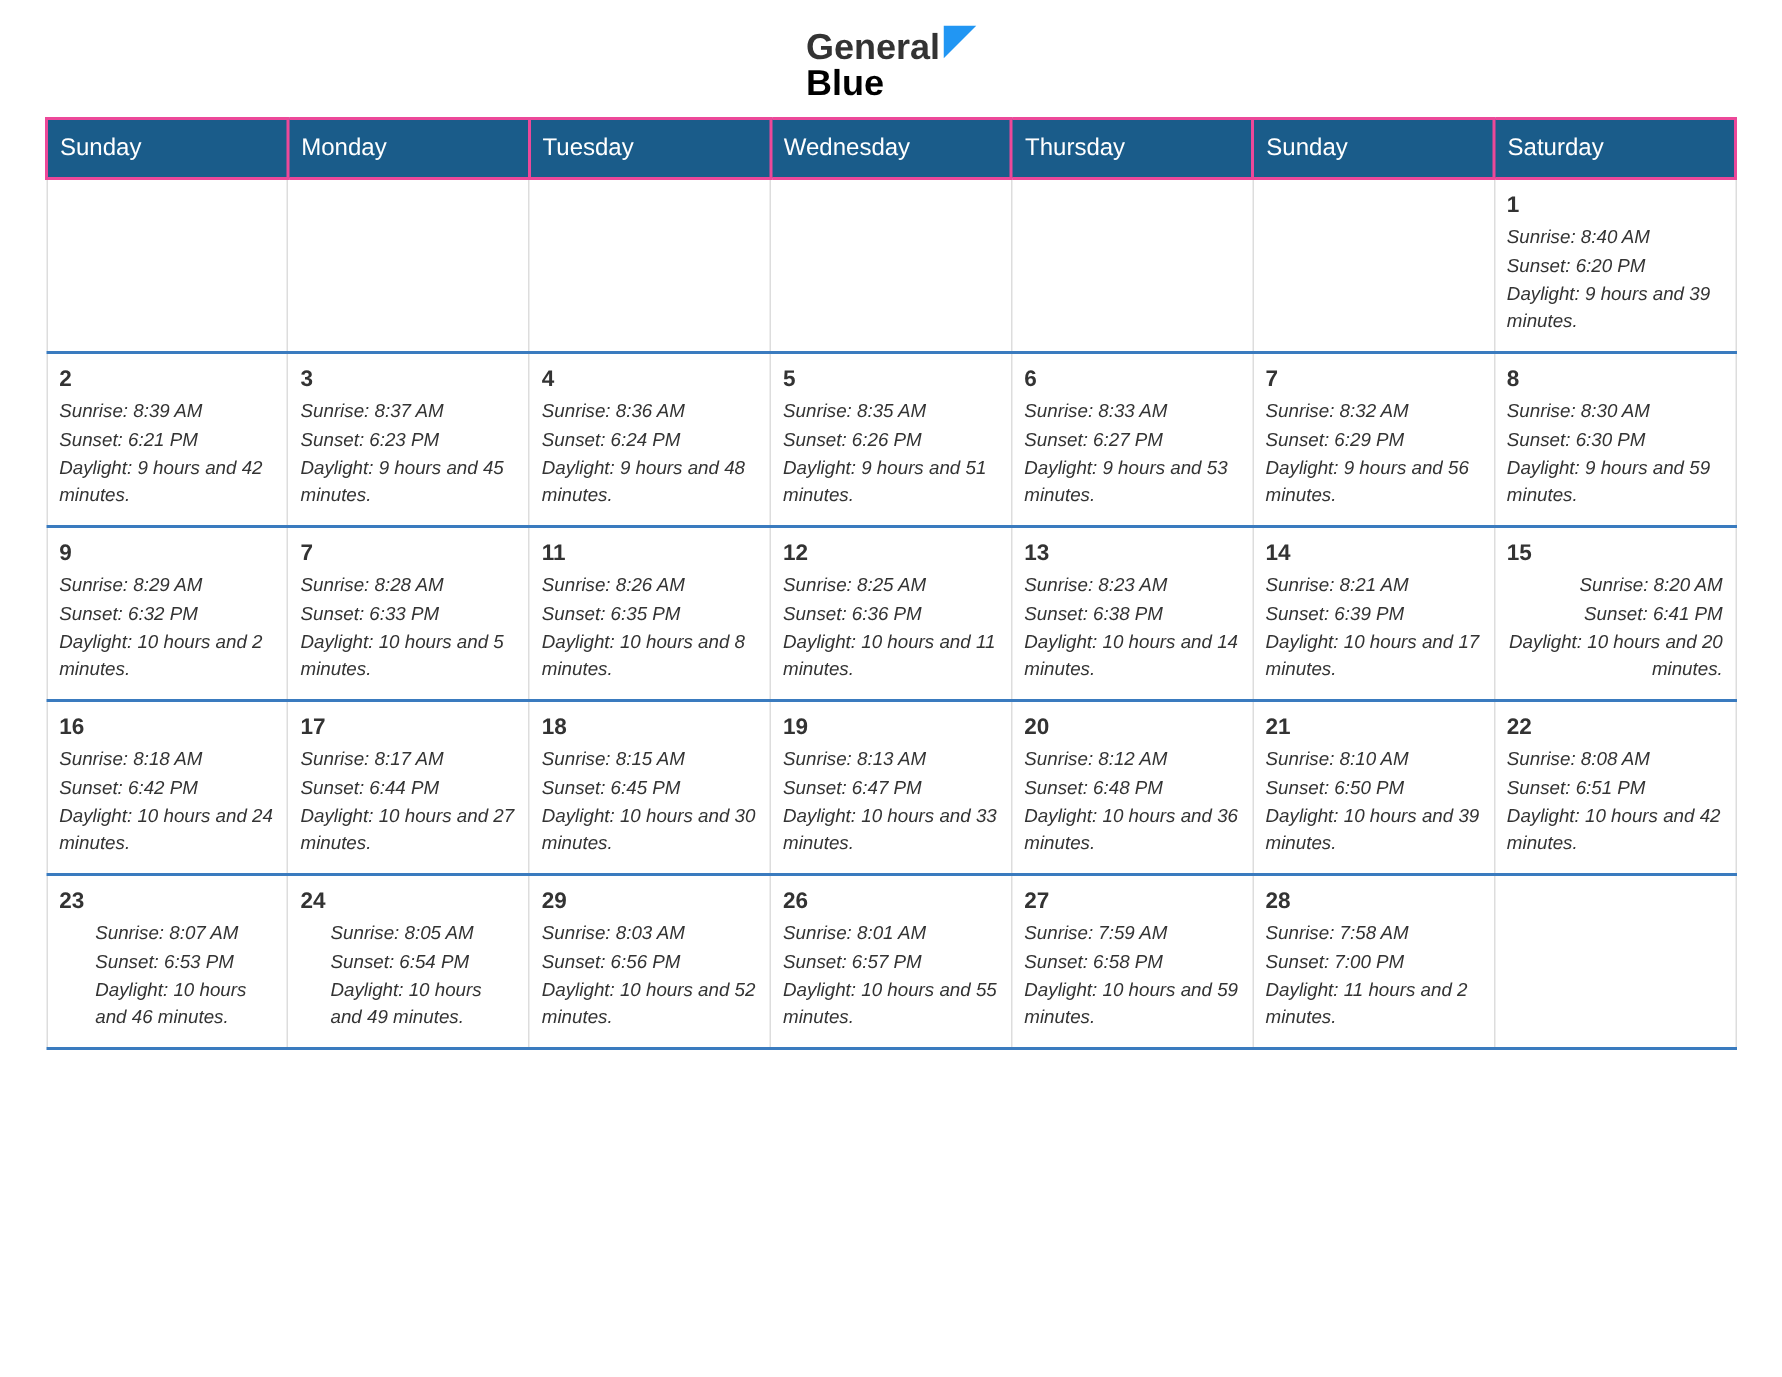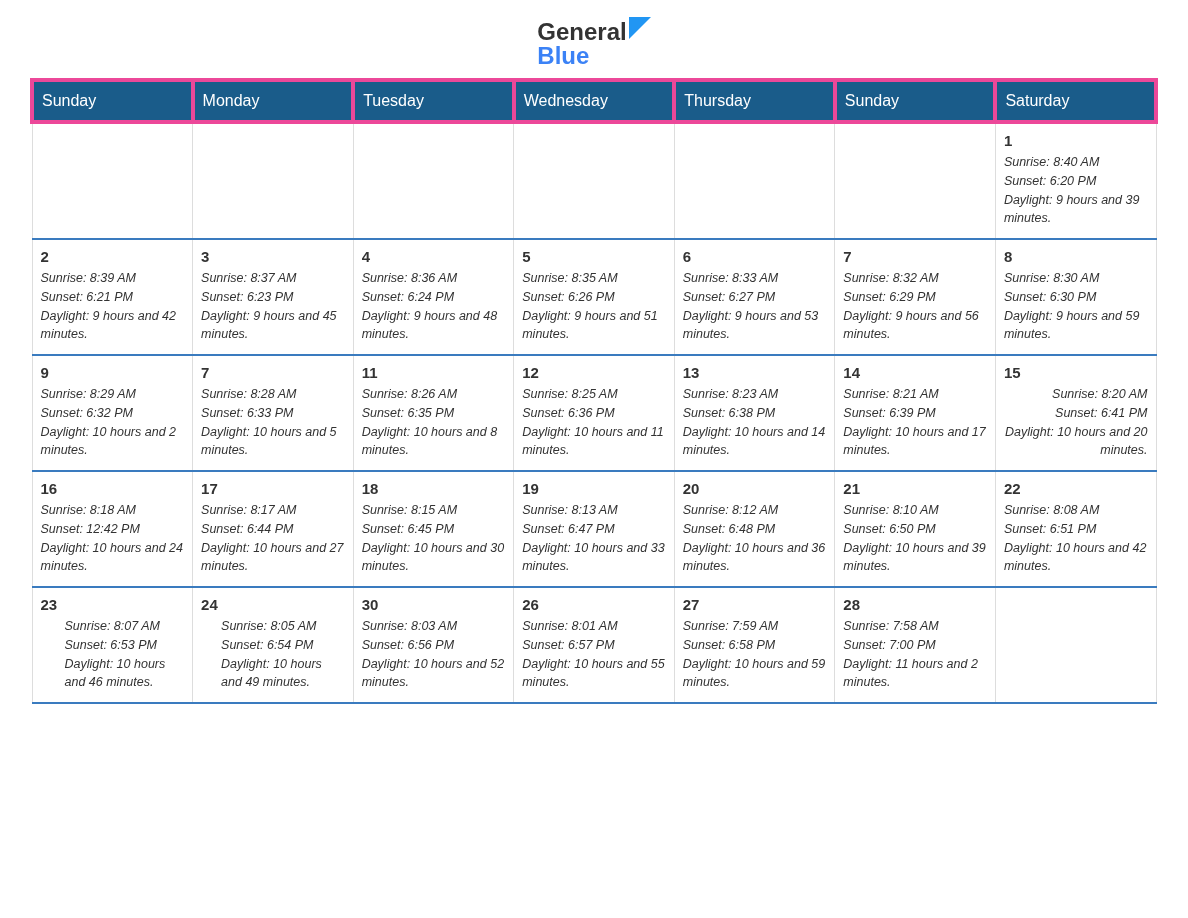--- a/index.html
+++ b/index.html
@@ -36,21 +36,21 @@
     }
     .calendar thead tr {
       background-color: #1a5c8a;
       color: #fff;
     }
     .calendar thead th {
       padding: 10px 8px;
       font-size: 16px;
       font-weight: normal;
       text-align: left;
-      border: 4px solid #ec4899;
+      border: 2px solid #ec4899;
     }
     .calendar tbody tr {
       border-bottom: 2px solid #3a7bbf;
     }
     .calendar tbody td {
       vertical-align: top;
       padding: 8px 8px 10px 8px;
       font-size: 13px;
       border-left: 1px solid #ddd;
       border-right: 1px solid #ddd;
@@ -83,21 +83,21 @@
     }
     .logo-general-text {
       font-size: 24px;
       font-weight: bold;
       color: #333;
       line-height: 1;
     }
     .logo-blue-text {
       font-size: 24px;
       font-weight: bold;
-      color: #3b82f6;
+      color: #000000;
       line-height: 1;
     }
   </style>
 </head>
 <body>
 
 <div class="header">
   <div class="logo-wrapper">
     <div class="logo-text-block">
       <div style="display:flex;align-items:center;">
@@ -223,21 +223,21 @@
           <div class="day-number">15</div>
           <div class="day-info" style="white-space: pre-line; text-align: right;">Sunrise: 8:20 AM
 Sunset: 6:41 PM
 Daylight: 10 hours and 20 minutes.</div>
         </td>
       </tr>
       <tr>
         <td>
           <div class="day-number">16</div>
           <div class="day-info" style="white-space: pre-line;">Sunrise: 8:18 AM
-Sunset: 12:42 PM
+Sunset: 6:42 PM
 Daylight: 10 hours and 24 minutes.</div>
         </td>
         <td>
           <div class="day-number">17</div>
           <div class="day-info" style="white-space: pre-line;">Sunrise: 8:17 AM
 Sunset: 6:44 PM
 Daylight: 10 hours and 27 minutes.</div>
         </td>
         <td>
           <div class="day-number">18</div>
@@ -277,21 +277,21 @@
 Sunset: 6:53 PM
 Daylight: 10 hours and 46 minutes.</div>
         </td>
         <td>
           <div class="day-number">24</div>
           <div class="day-info" style="white-space: pre-line; margin-left: 20px;">Sunrise: 8:05 AM
 Sunset: 6:54 PM
 Daylight: 10 hours and 49 minutes.</div>
         </td>
         <td>
-          <div class="day-number">30</div>
+          <div class="day-number">29</div>
           <div class="day-info" style="white-space: pre-line;">Sunrise: 8:03 AM
 Sunset: 6:56 PM
 Daylight: 10 hours and 52 minutes.</div>
         </td>
         <td>
           <div class="day-number">26</div>
           <div class="day-info" style="white-space: pre-line;">Sunrise: 8:01 AM
 Sunset: 6:57 PM
 Daylight: 10 hours and 55 minutes.</div>
         </td>

